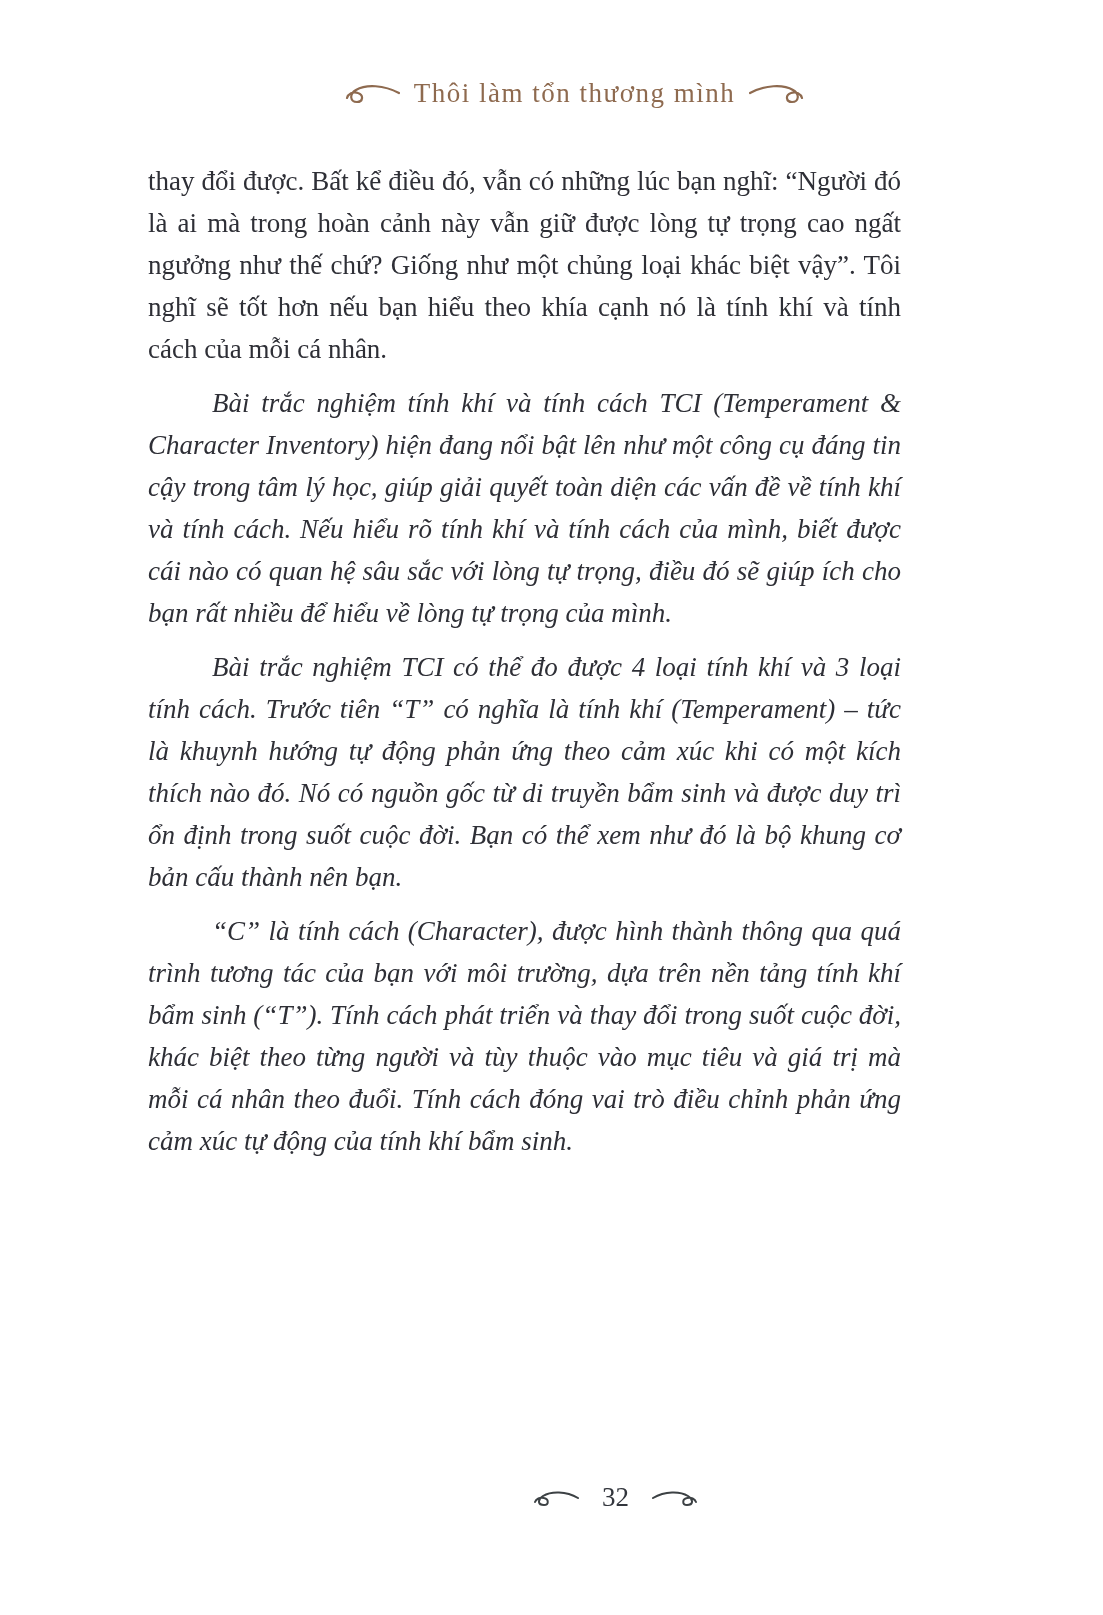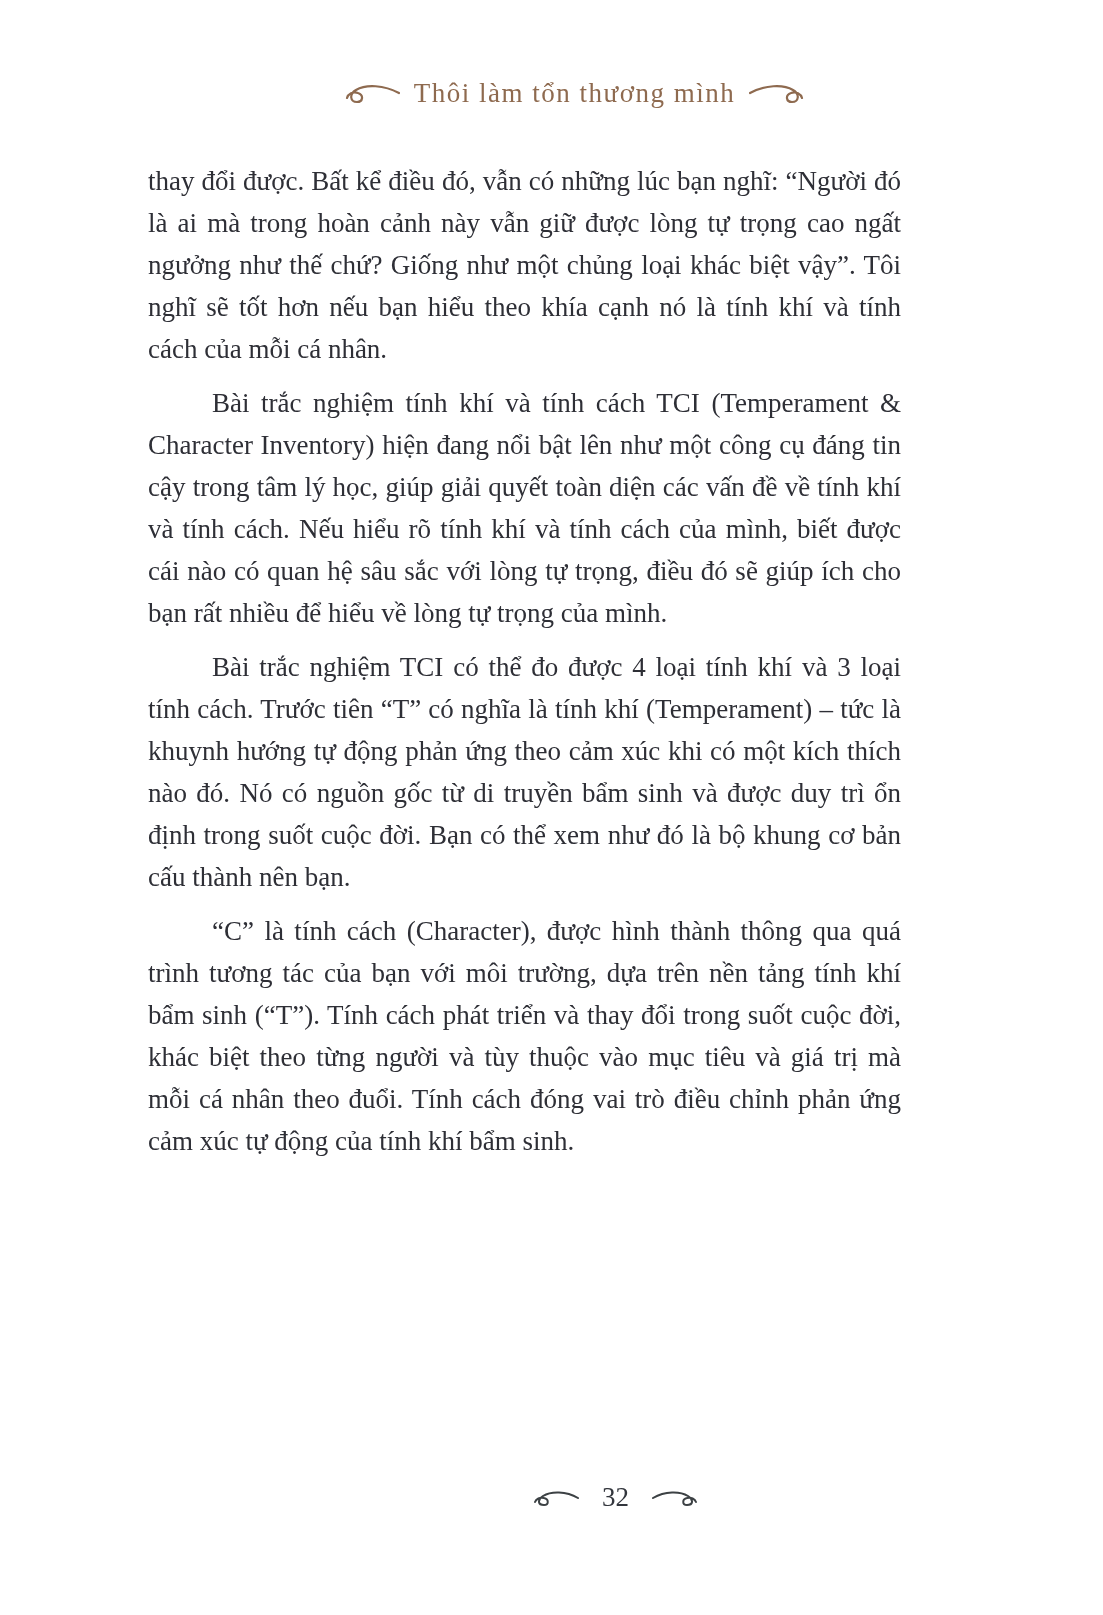--- a/index.html
+++ b/index.html
@@ -48,21 +48,21 @@
     color: #2e2f36;
   }
   .para {
     margin: 0 4px 12px 0;
     font-size: 27px;
     line-height: 42px;
     text-align: justify;
     text-justify: inter-word;
     color: #2e2f36;
   }
-  .para.indent { text-indent: 64px; }
+  .para.indent { text-indent: 64px; font-style: italic; }
 
   
   .page-footer {
     position: absolute;
     top: 1482px;
     left: 16px;
     width: 100%;
     display: flex;
     align-items: center;
     justify-content: center;

